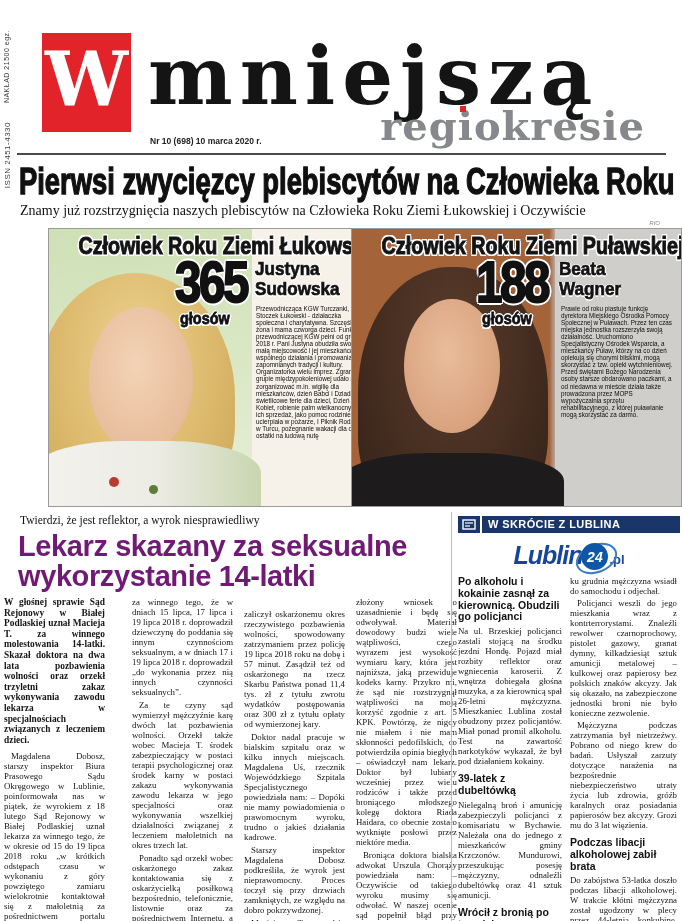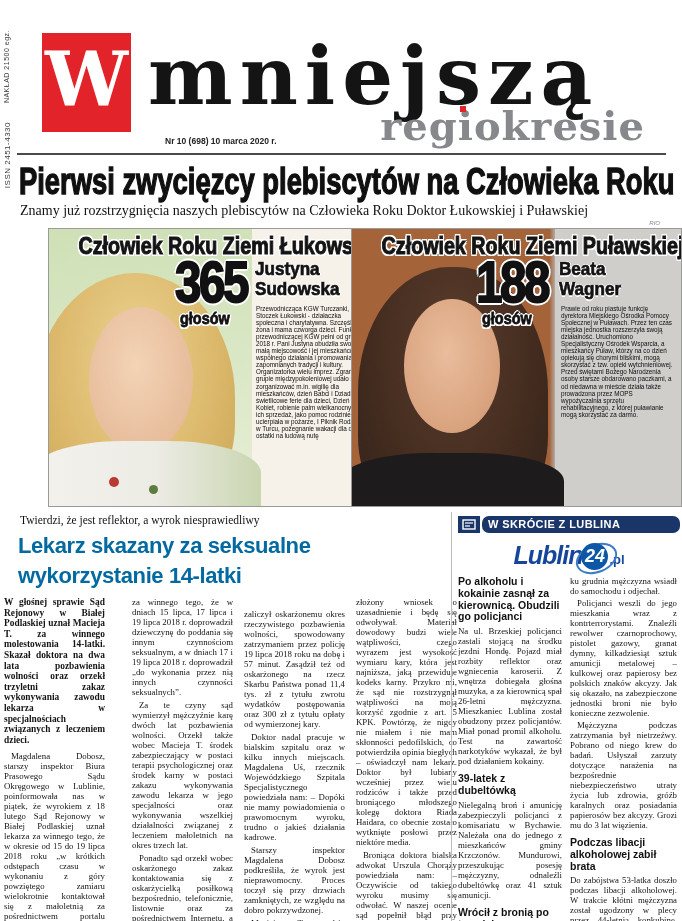--- a/index.html
+++ b/index.html
@@ -11,21 +11,21 @@
   
   .logo-box{position:absolute;left:42px;top:33px;width:89px;height:99px;background:#e2232a;}
   .logo-w{position:absolute;left:0;top:-4px;width:100%;height:100%;display:flex;align-items:center;justify-content:center;
           font-family:"DejaVu Serif",serif;font-weight:bold;font-size:74px;color:#fff;}
   .pub-title{position:absolute;left:148px;top:36px;font-family:"DejaVu Serif",serif;font-weight:bold;
              font-size:80px;line-height:1;letter-spacing:7px;color:#141414;white-space:nowrap;}
   .pub-sub{position:absolute;right:37px;top:106px;font-family:"DejaVu Serif",serif;font-weight:bold;
            font-size:40px;line-height:1;color:#86888b;letter-spacing:1px;white-space:nowrap;}
   .sub-i{position:relative;}
   .sub-i::after{content:"";position:absolute;left:2px;top:4px;width:6px;height:6px;background:#e2232a;}
-  .issue-line{position:absolute;left:150px;top:136px;font-size:8.5px;font-weight:bold;color:#222;margin-left:15px;}
+  .issue-line{position:absolute;left:150px;top:136px;font-size:8.5px;font-weight:bold;color:#222;}
   .mast-rule{position:absolute;left:17px;top:153px;width:649px;height:2px;background:#4a4a4a;}
   
   .lead-headline{position:absolute;left:19px;top:161px;font-size:36px;font-weight:bold;color:#101010;
                  white-space:nowrap;transform:scaleX(.76);transform-origin:left center;
                  -webkit-text-stroke:1.3px #101010;letter-spacing:0px;}
   .lead-subhead{position:absolute;left:20px;top:203px;font-family:"Liberation Serif",serif;
                 font-size:14px;color:#111;white-space:nowrap;}
   .photo-credit{position:absolute;right:22px;top:220px;font-size:6px;font-style:italic;color:#888;}
   
   .card{position:absolute;top:228px;height:277px;border:1px solid #9a9a9a;overflow:hidden;}
@@ -62,40 +62,40 @@
   .blouse-dot-r{position:absolute;left:60px;top:248px;width:10px;height:10px;border-radius:50%;background:#b93a33;}
   .blouse-dot-g{position:absolute;left:100px;top:256px;width:9px;height:9px;border-radius:50%;background:#5c7d3c;}
   .hair-pul{position:absolute;left:6px;top:38px;width:190px;height:260px;border-radius:48% 48% 35% 35%;
             background:radial-gradient(ellipse at 50% 30%,#5a3c2c 0%,#432c1f 60%,#32211a 100%);}
   .face-pul{position:absolute;left:52px;top:70px;width:96px;height:134px;border-radius:50%;
             background:radial-gradient(ellipse at 45% 40%,#e9bd9c 0%,#d9a27e 70%,#c28a66 100%);}
   .top-pul{position:absolute;left:-12px;top:224px;width:224px;height:70px;border-radius:40% 40% 0 0;
            background:#1d1b1b;}
   
   .kicker{position:absolute;left:20px;top:514px;font-family:"Liberation Serif",serif;font-size:11.5px;color:#111;}
-  .art-headline{position:absolute;left:18px;top:531px;font-size:22px;line-height:30px;font-weight:bold;
-                color:#0369a1;letter-spacing:-.4px;white-space:nowrap;}
+  .art-headline{position:absolute;left:18px;top:531px;font-size:29px;line-height:30px;font-weight:bold;
+                color:#701a75;letter-spacing:-.4px;white-space:nowrap;}
   .acol{position:absolute;top:597px;width:101px;height:324px;overflow:hidden;
         font-family:"Liberation Serif",serif;font-size:8.8px;line-height:10px;
         text-align:justify;color:#141414;}
   .acol p{margin:0 0 3px 0;text-indent:7px;}
   .acol p.nofirst{text-indent:0;}
   .art-lead{font-weight:bold;font-size:9.4px;line-height:10.6px;text-indent:0 !important;margin-bottom:6px !important;}
   
   .vdiv{position:absolute;left:451px;top:512px;width:1px;height:409px;background:#bdbdbd;}
   .sb-header{position:absolute;left:458px;top:516px;width:222px;height:17px;display:flex;align-items:stretch;}
   .sb-icon{width:22px;background:#1a3668;display:flex;align-items:center;justify-content:center;margin-right:2px;}
   .sb-bar{flex:1;background:#1a3668;color:#fff;font-size:11px;font-weight:bold;letter-spacing:.4px;
-          line-height:17px;padding-left:6px;border-radius:7px;}
+          line-height:17px;padding-left:6px;}
   .sb-logo{position:absolute;left:458px;top:541px;width:222px;text-align:center;white-space:nowrap;}
   .lg-lublin{font-size:25px;font-weight:bold;font-style:italic;color:#16459c;letter-spacing:-1px;
              font-family:"Liberation Sans",sans-serif;}
   .lg-circle-wrap{position:relative;display:inline-block;width:27px;height:27px;vertical-align:-6px;margin:0 1px 0 -1px;}
   .lg-circle{position:absolute;left:0;top:0;width:27px;height:27px;border-radius:50%;background:#0d57a7;
-             color:#fff;font-size:18px;font-weight:bold;font-style:italic;display:flex;align-items:center;justify-content:center;}
+             color:#fff;font-size:14px;font-weight:bold;font-style:italic;display:flex;align-items:center;justify-content:center;}
   .lg-ring{position:absolute;left:-6px;top:1px;width:39px;height:25px;border:2.5px solid #3c7cc4;border-radius:50%;
            transform:rotate(-22deg);}
   .lg-pl{font-size:13px;font-weight:bold;color:#16459c;}
   .scol{position:absolute;top:576px;height:345px;overflow:hidden;color:#141414;}
   #scol1{left:458px;width:104px;}
   #scol2{left:570px;width:107px;}
   .s-head{font-family:"Liberation Sans",sans-serif;font-size:10.5px;line-height:11.8px;font-weight:bold;
           color:#111;margin:7px 0 3px 0;}
   .s-head.first{margin-top:0;}
   .scol p{font-family:"Liberation Serif",serif;font-size:8.8px;line-height:10px;text-align:justify;
@@ -112,21 +112,21 @@
 
   <div class="logo-box">
     <div class="logo-w">W</div>
   </div>
   <div class="pub-title">mniejszą</div>
   <div class="pub-sub"><span>reg</span><span class="sub-i">i</span><span>okresie</span></div>
   <div class="issue-line">Nr 10 (698) 10 marca 2020 r.</div>
   <div class="mast-rule"></div>
 
   <div class="lead-headline">Pierwsi zwycięzcy plebiscytów na Człowieka Roku</div>
-  <div class="lead-subhead">Znamy już rozstrzygnięcia naszych plebiscytów na Człowieka Roku Doktor Łukowskiej i Puławskiej</div>
+  <div class="lead-subhead">Znamy już rozstrzygnięcia naszych plebiscytów na Człowieka Roku Ziemi Łukowskiej i Oczywiście</div>
   <div class="photo-credit">RIO</div>
 
   <div class="card" id="card-luk">
     <div class="bio-panel-luk"></div>
     <div class="hair-luk"></div>
     <div class="face-luk"></div>
     <div class="blouse-luk"></div>
     <div class="blouse-dot-r"></div>
     <div class="blouse-dot-g"></div>
     <div class="votes-num" style="left:126px;top:24px;">365</div>

